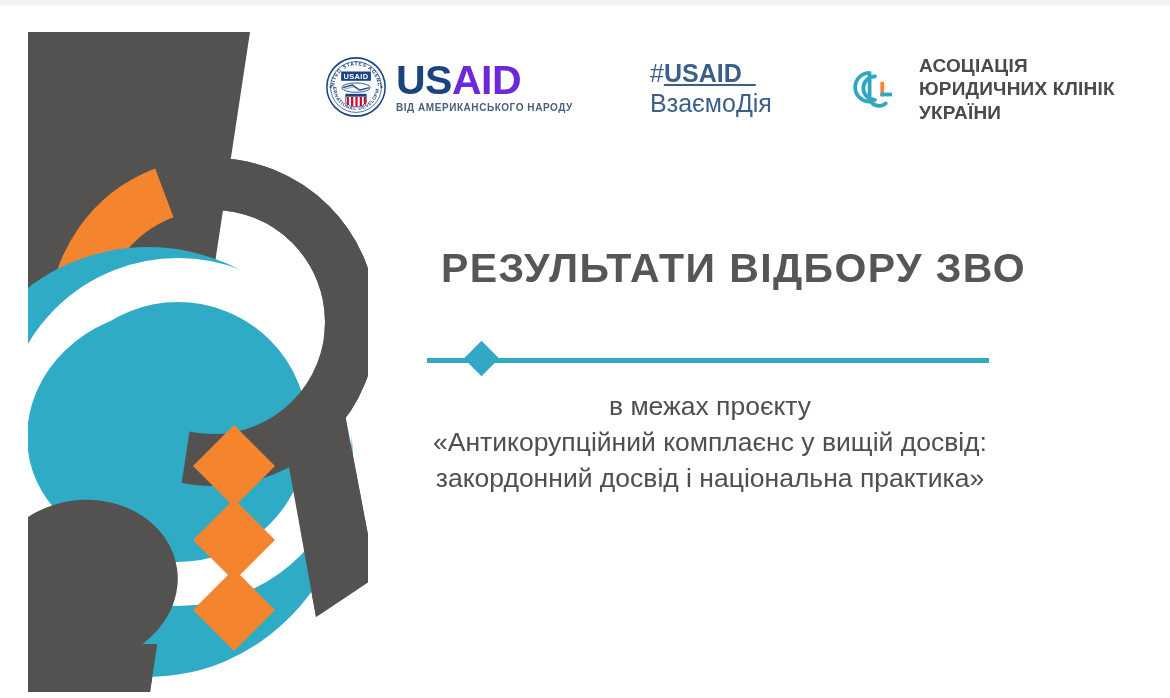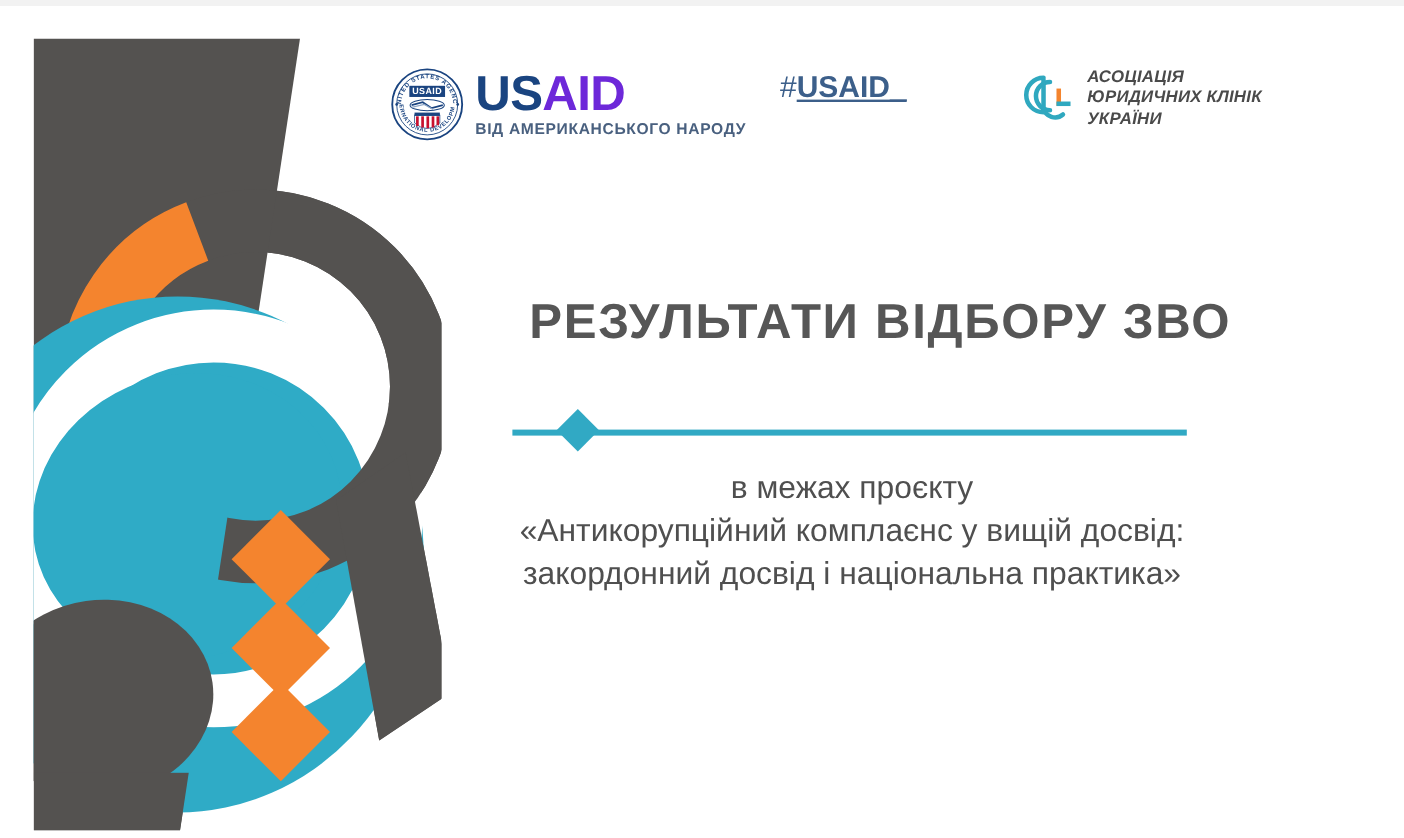--- a/index.html
+++ b/index.html
@@ -55,21 +55,21 @@
     font-weight: bold;
     font-size: 41px;
     letter-spacing: -0.5px;
     line-height: 0.95;
     white-space: nowrap;
   }
   #usaid-wordmark .us { color: #1a4480; }
   #usaid-wordmark .aid { color: #6d28d9; }
   #usaid-tagline {
     font-family: "Liberation Sans", sans-serif;
-    font-size: 13px;
+    font-size: 10px;
     font-weight: bold;
     letter-spacing: 0.55px;
     color: #49607f;
     margin-top: 3px;
     white-space: nowrap;
   }
 
   
   #usaid-vzaemodiya { left: 325px; top: 8px; }
   #vz-line1 {
@@ -89,29 +89,28 @@
     color: #3c5f8a;
     line-height: 1.15;
     white-space: nowrap;
     margin-top: 1px;
   }
 
   
   #assoc-logo { left: 523px; top: 2px; display: flex; align-items: center; }
   #assoc-mark { width: 54px; height: 54px; flex: 0 0 auto; }
   #assoc-text {
-    margin-left: 4px;
+    margin-left: 17px;
     font-family: "Liberation Sans", sans-serif;
     font-weight: bold;
-    font-size: 14px;
+    font-size: 19px;
     line-height: 1.23;
     letter-spacing: 0.2px;
     color: #4a4a4a;
     white-space: nowrap;
-    font-style: italic;
   }
 
   
   #title {
     position: absolute;
     left: 406px;
     top: 245px;
     width: 655px;
     text-align: center;
     font-family: "Liberation Sans", sans-serif;
@@ -266,20 +265,21 @@
         <rect x="33" y="61" width="34" height="4.5" fill="#1a4480"></rect>
       </svg>
       <div id="usaid-word">
         <div id="usaid-wordmark"><span class="us">US</span><span class="aid">AID</span></div>
         <div id="usaid-tagline">ВІД АМЕРИКАНСЬКОГО НАРОДУ</div>
       </div>
     </div>
 
     <div class="logo-block" id="usaid-vzaemodiya">
       <div id="vz-line1"><span class="hash">#</span><span class="bold">USAID_</span></div>
+      <div id="vz-line2">ВзаємоДія</div>
     </div>
 
     <div class="logo-block" id="assoc-logo">
       <svg id="assoc-mark" viewBox="0 0 60 60">
 
         <path d="M 30 16 A 13 13 0 1 0 30 42" fill="none" stroke="#2fa8bf" stroke-width="4.2" stroke-linecap="round"></path>
         <path d="M 30 14 L 30 40 A 11 11 0 0 0 48 46" fill="none" stroke="#2fa8bf" stroke-width="4.2" stroke-linecap="round" transform="translate(-6,0)"></path>
         <path d="M 24 12 A 14 14 0 1 0 24 44" fill="none" stroke="#2fa8bf" stroke-width="4.2" stroke-linecap="round"></path>
 
         <rect x="36" y="22" width="4.2" height="16" fill="#f4842e"></rect>

